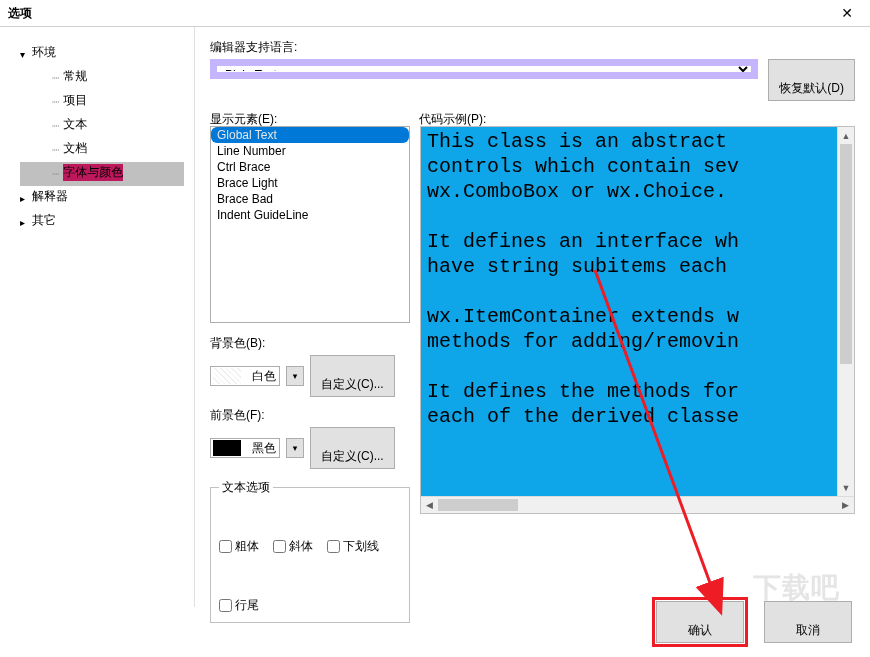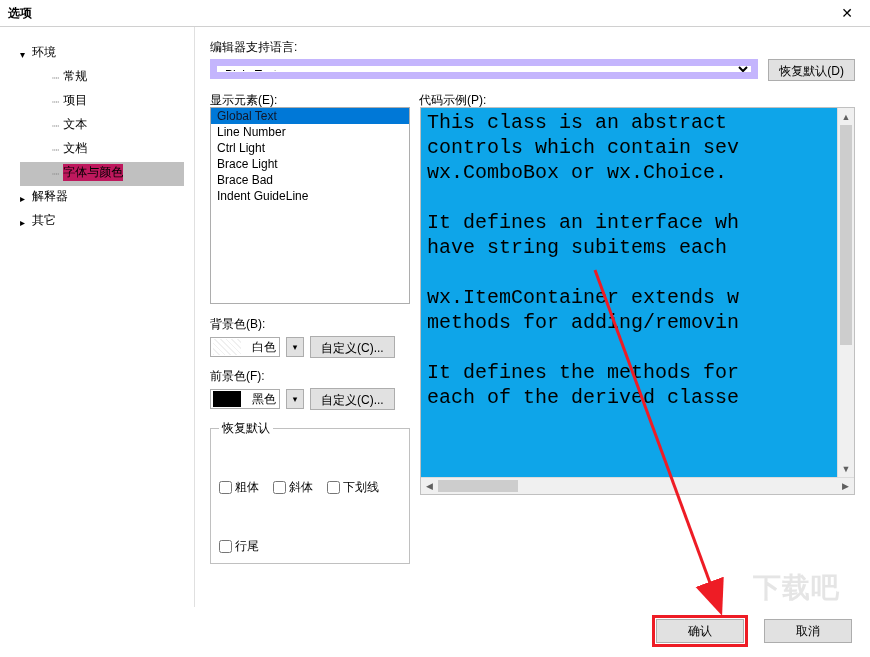--- a/index.html
+++ b/index.html
@@ -14,33 +14,33 @@
 .tree-item .dash { color:#888; margin: 0 4px; }
 .indent1 { padding-left: 0px; }
 .indent2 { padding-left: 28px; }
 .tree-item.sel { background:#c0c0c0; }
 .tree-item.sel .label { background:#be185d; }
 .main { flex:1; padding: 12px 15px 10px 15px; position:relative; }
 .row { margin-bottom: 4px; }
 .label { display:block; margin-bottom: 3px; }
 select, input[type=text] { border:7px solid #c4b5fd; background:#fff; padding:1px 4px; font-family:inherit; font-size:12px; height:20px; }
 .wide { width: 100%; }
-button { border:1px solid #adadad; background:#e1e1e1; padding: 3px 10px; height: 22px; font-family:inherit; font-size:12px; cursor:pointer; }
+button { border:1px solid #adadad; background:#e1e1e1; padding: 20px 10px; height: 22px; font-family:inherit; font-size:12px; cursor:pointer; }
 .lang-row { display:flex; gap:10px; margin-bottom: 10px; }
 .lang-row .sel-wrap { flex:1; }
 .font-row, .two-col { display:flex; gap:20px; margin-bottom: 10px; }
 .font-row .col-font { width: 312px; }
 .font-row .col-size { flex:1; }
 .theme-row { display:flex; justify-content:space-between; align-items:center; margin-bottom:-2px; }
 .theme-row .theme-ctl { display:flex; align-items:center; gap:3px; }
 .mid { display:flex; gap:10px; }
 .mid .left-col { width: 200px; }
 .listbox { border:1px solid #adadad; height: 197px; overflow:auto; background:#fff; margin-bottom:12px; }
 .listbox .item { padding:1px 6px; }
-.listbox .item.sel { background:#0078d7; color:#0f172a; }
+.listbox .item.sel { background:#0078d7; color:#e5e5e5;border-radius:6px; }
 .color-group { margin-bottom:10px; }
 .color-row { display:flex; gap:6px; align-items:center; }
 .swatch { width: 70px; height:20px; border:1px solid #adadad; display:flex; align-items:center; justify-content:flex-end; padding-right:3px; font-size:11px; position:relative; }
 .swatch .tex { position:absolute; left:2px; top:1px; bottom:1px; width:28px; }
 .swatch.white .tex { background: repeating-linear-gradient(45deg,#f0f0f0 0 1px,#fff 1px 4px); }
 .swatch.black .tex { background:#000; }
 .dd-arrow { border:1px solid #adadad; width:18px; height:20px; display:flex; align-items:center; justify-content:center; background:#e1e1e1; font-size:9px; }
 fieldset { border:1px solid #c0c0c0; padding: 6px 8px 8px 8px; margin-top:4px; }
 fieldset legend { padding: 0 3px; font-size:12px; }
 .checks { display:flex; flex-wrap:wrap; gap: 6px 14px; }
@@ -119,21 +119,21 @@
     <div class="theme-row">
       <span>显示元素(E):</span>
       <span style="position:absolute; left:224px;">代码示例(P):</span>
     </div>
 
     <div class="mid">
       <div class="left-col">
         <div class="listbox">
           <div class="item sel">Global Text</div>
           <div class="item">Line Number</div>
-          <div class="item">Ctrl Light</div>
+          <div class="item">Ctrl Brace</div>
           <div class="item">Brace Light</div>
           <div class="item">Brace Bad</div>
           <div class="item">Indent GuideLine</div>
         </div>
 
         <div class="color-group">
           <span class="label">背景色(B):</span>
           <div class="color-row">
             <div class="swatch white">
                 <div class="tex"></div>
@@ -150,21 +150,21 @@
             <div class="swatch black">
                 <div class="tex"></div>
                 <span>黑色</span>
               </div>
             <div class="dd-arrow">▾</div>
             <button>自定义(C)...</button>
           </div>
         </div>
 
         <fieldset>
-          <legend>恢复默认</legend>
+          <legend>文本选项</legend>
           <div class="checks">
             <label>
                 <input type="checkbox" style="">
                 <span>粗体</span>
               </label>
             <label>
                 <input type="checkbox" style="">
                 <span>斜体</span>
               </label>
             <label>

